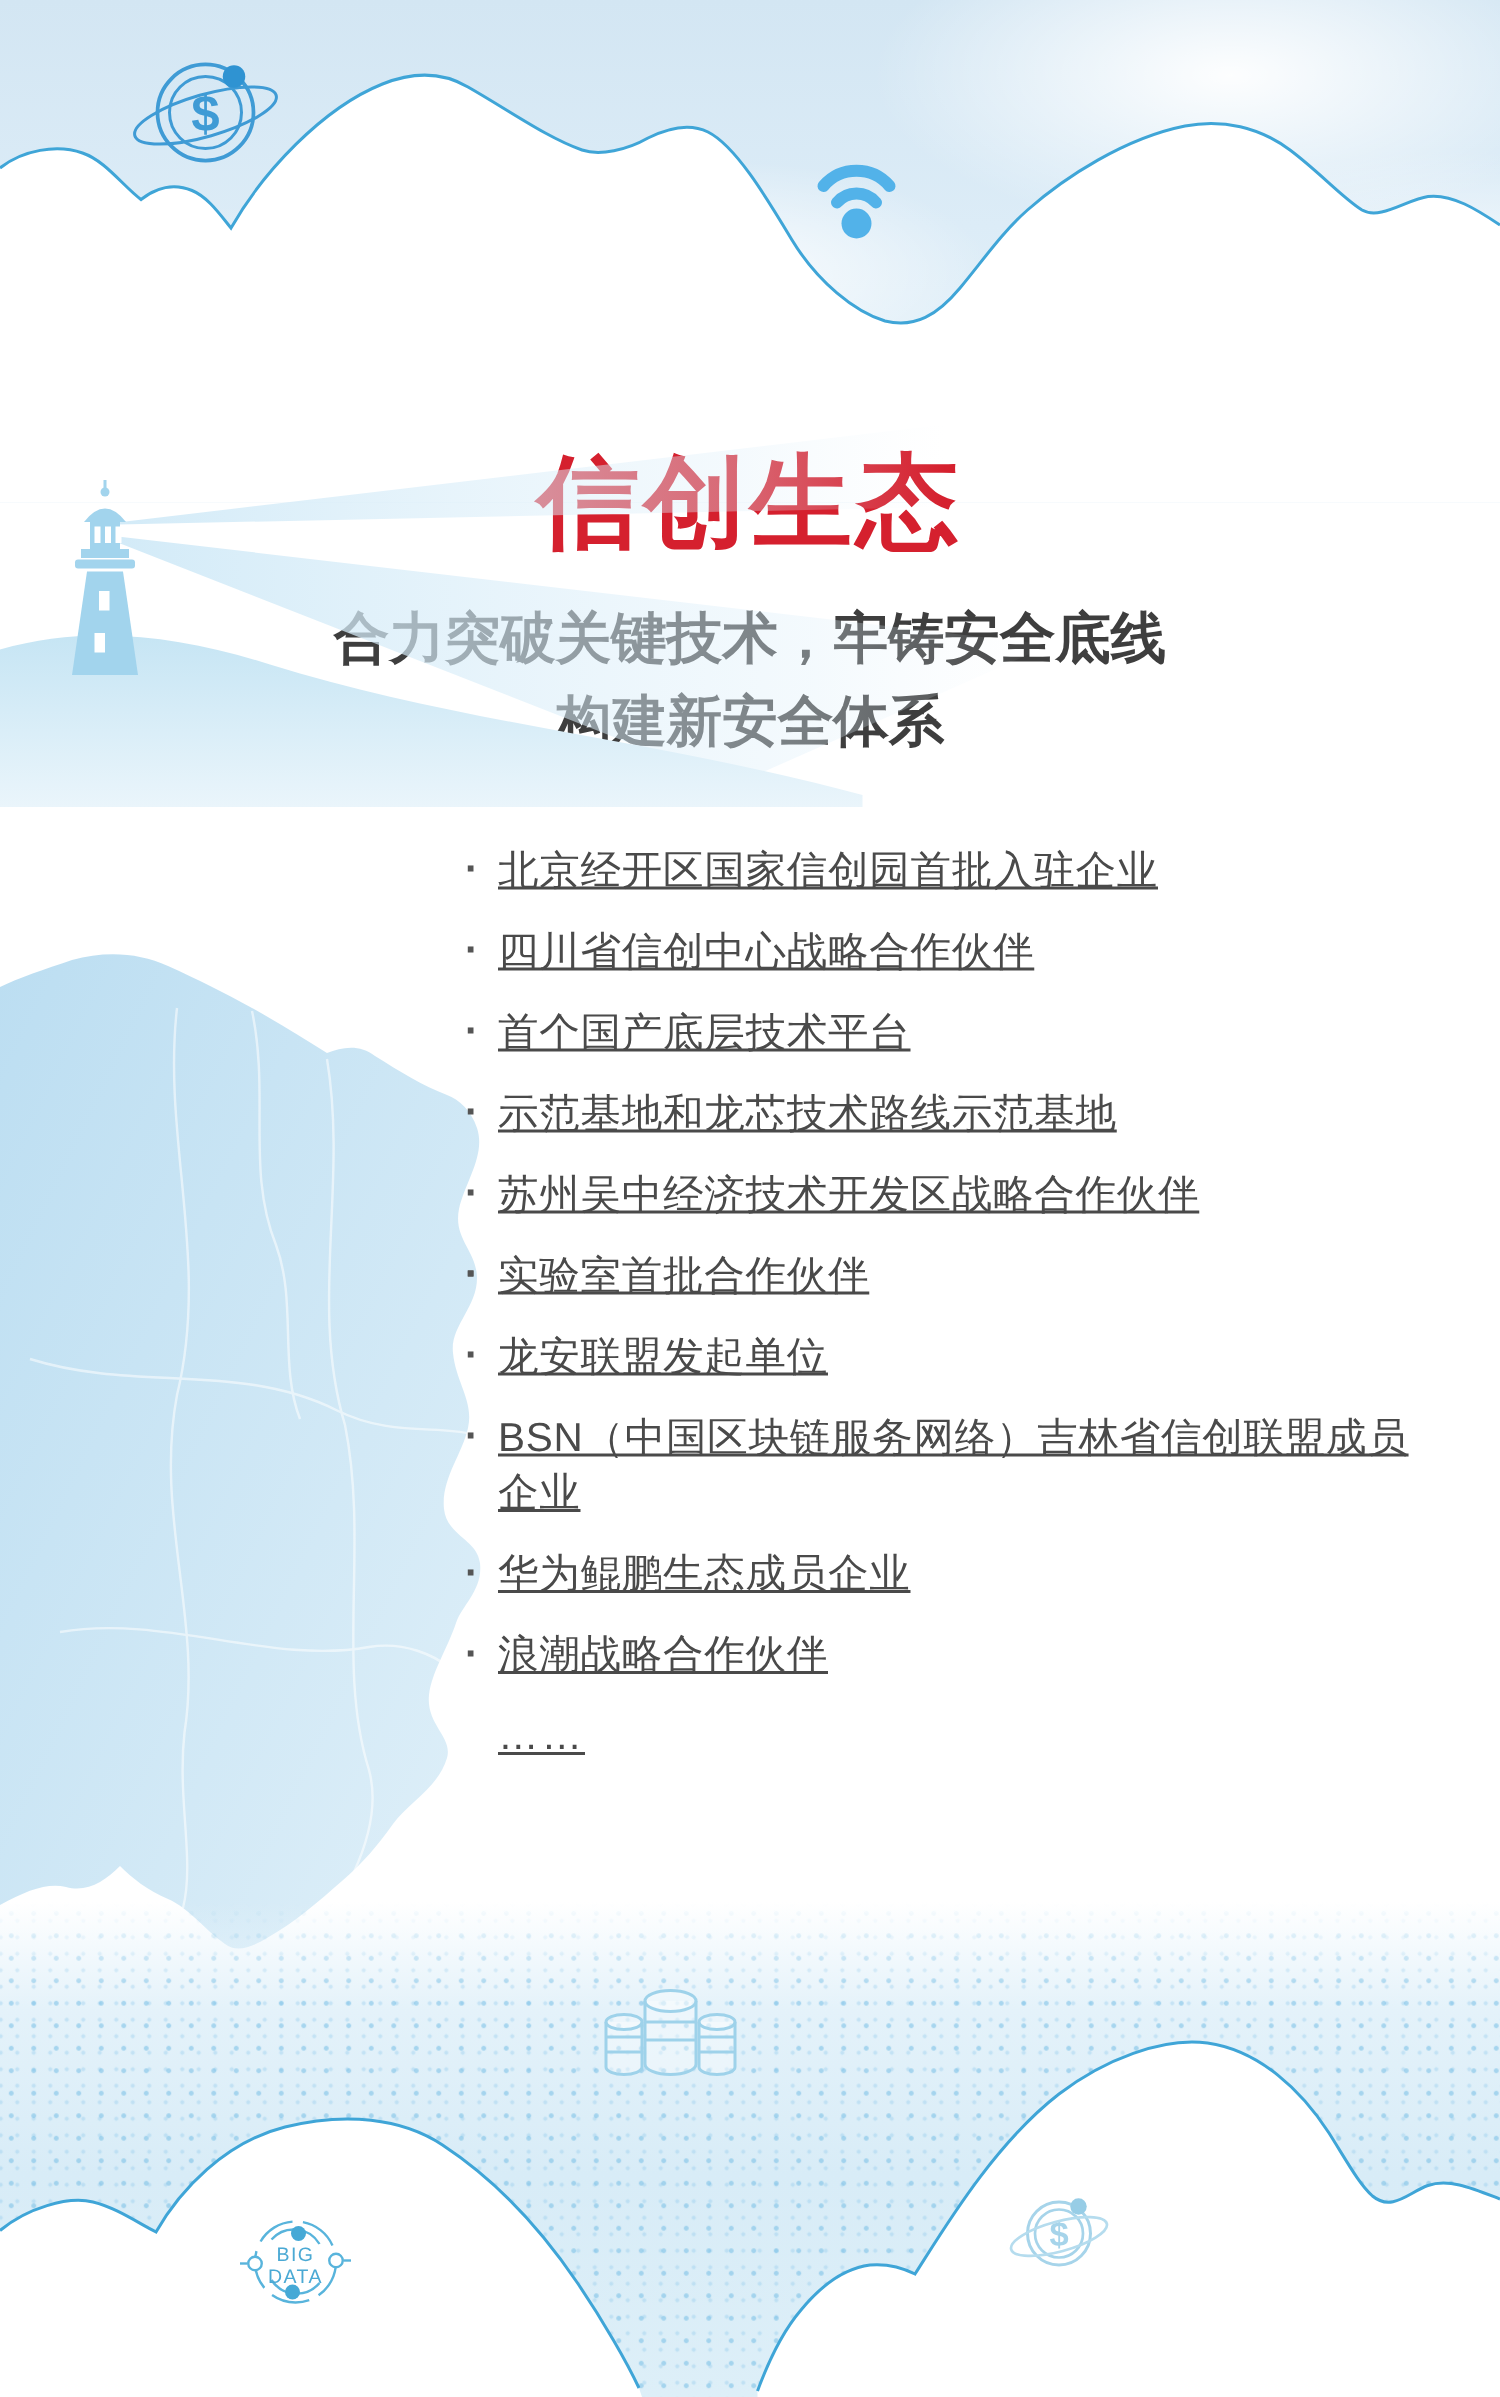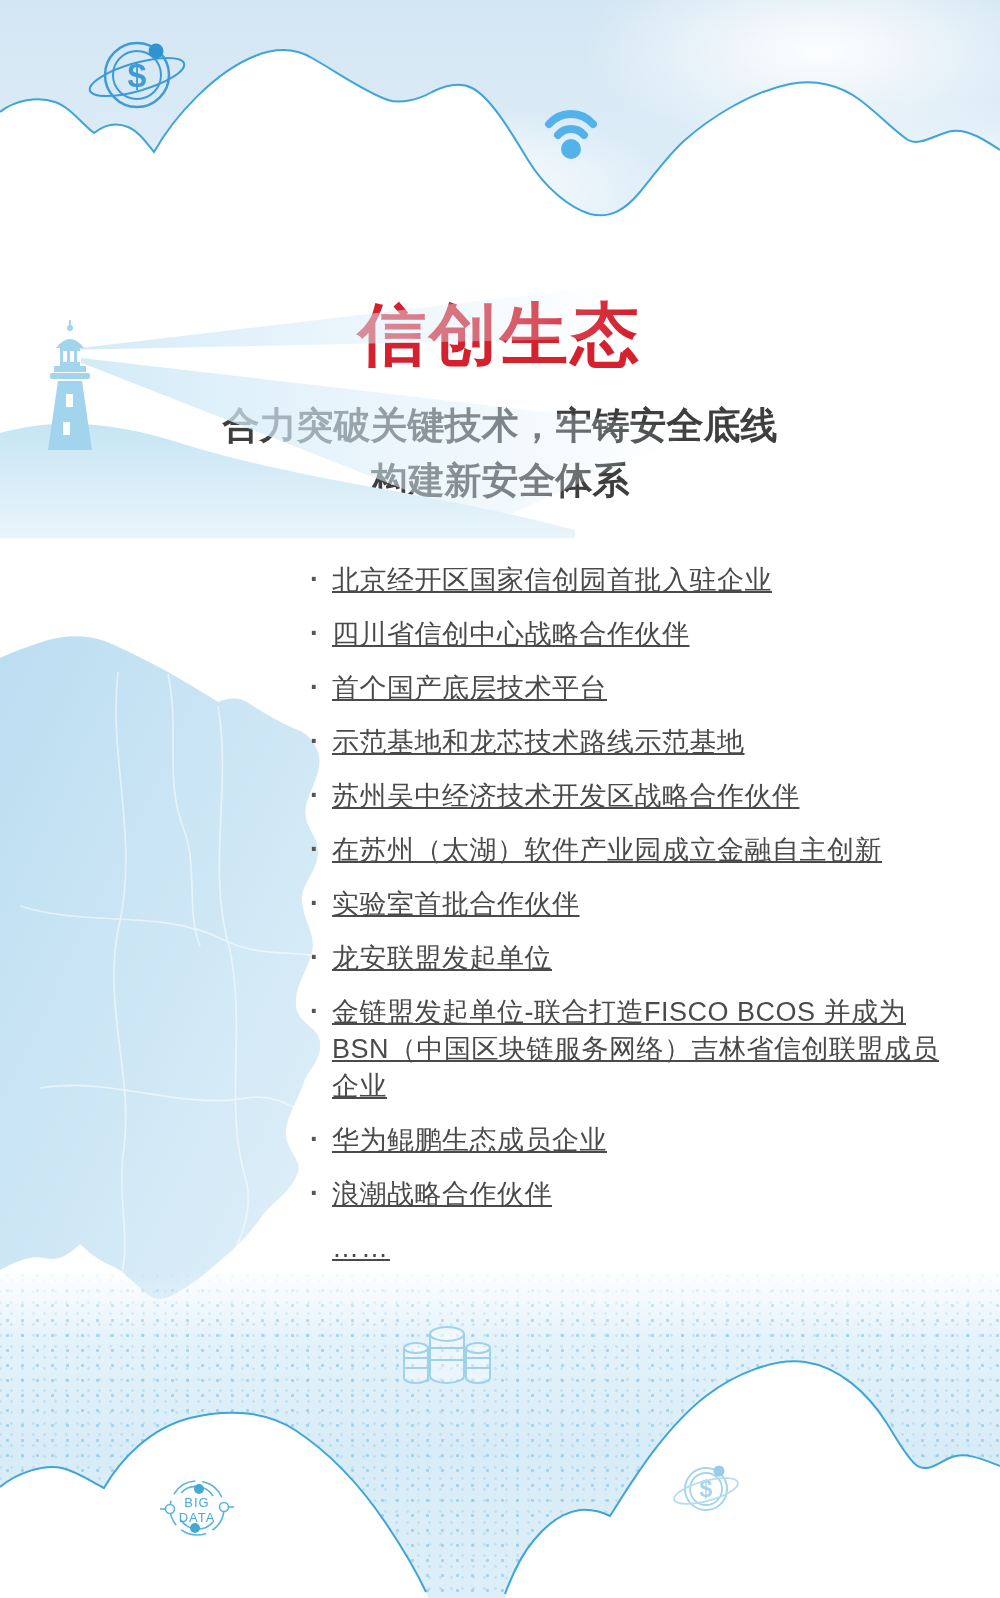--- a/index.html
+++ b/index.html
@@ -176,33 +176,31 @@
     <li>
       <span class="bullet">·</span>
       <span class="ln">示范基地和龙芯技术路线示范基地</span>
     </li>
     <li>
       <span class="bullet">·</span>
       <span class="ln">苏州吴中经济技术开发区战略合作伙伴</span>
     </li>
     <li>
       <span class="bullet">·</span>
-      <span class="ln">在苏州（太湖）软件产业园成立金融自主创新</span>
     </li>
     <li>
       <span class="bullet">·</span>
       <span class="ln">实验室首批合作伙伴</span>
     </li>
     <li>
       <span class="bullet">·</span>
       <span class="ln">龙安联盟发起单位</span>
     </li>
     <li>
       <span class="bullet">·</span>
-      <span class="ln">金链盟发起单位-联合打造FISCO BCOS 并成为</span>
       <span class="ln">BSN（中国区块链服务网络）吉林省信创联盟成员企业</span>
     </li>
     <li>
       <span class="bullet">·</span>
       <span class="ln">华为鲲鹏生态成员企业</span>
     </li>
     <li>
       <span class="bullet">·</span>
       <span class="ln">浪潮战略合作伙伴</span>
     </li>

